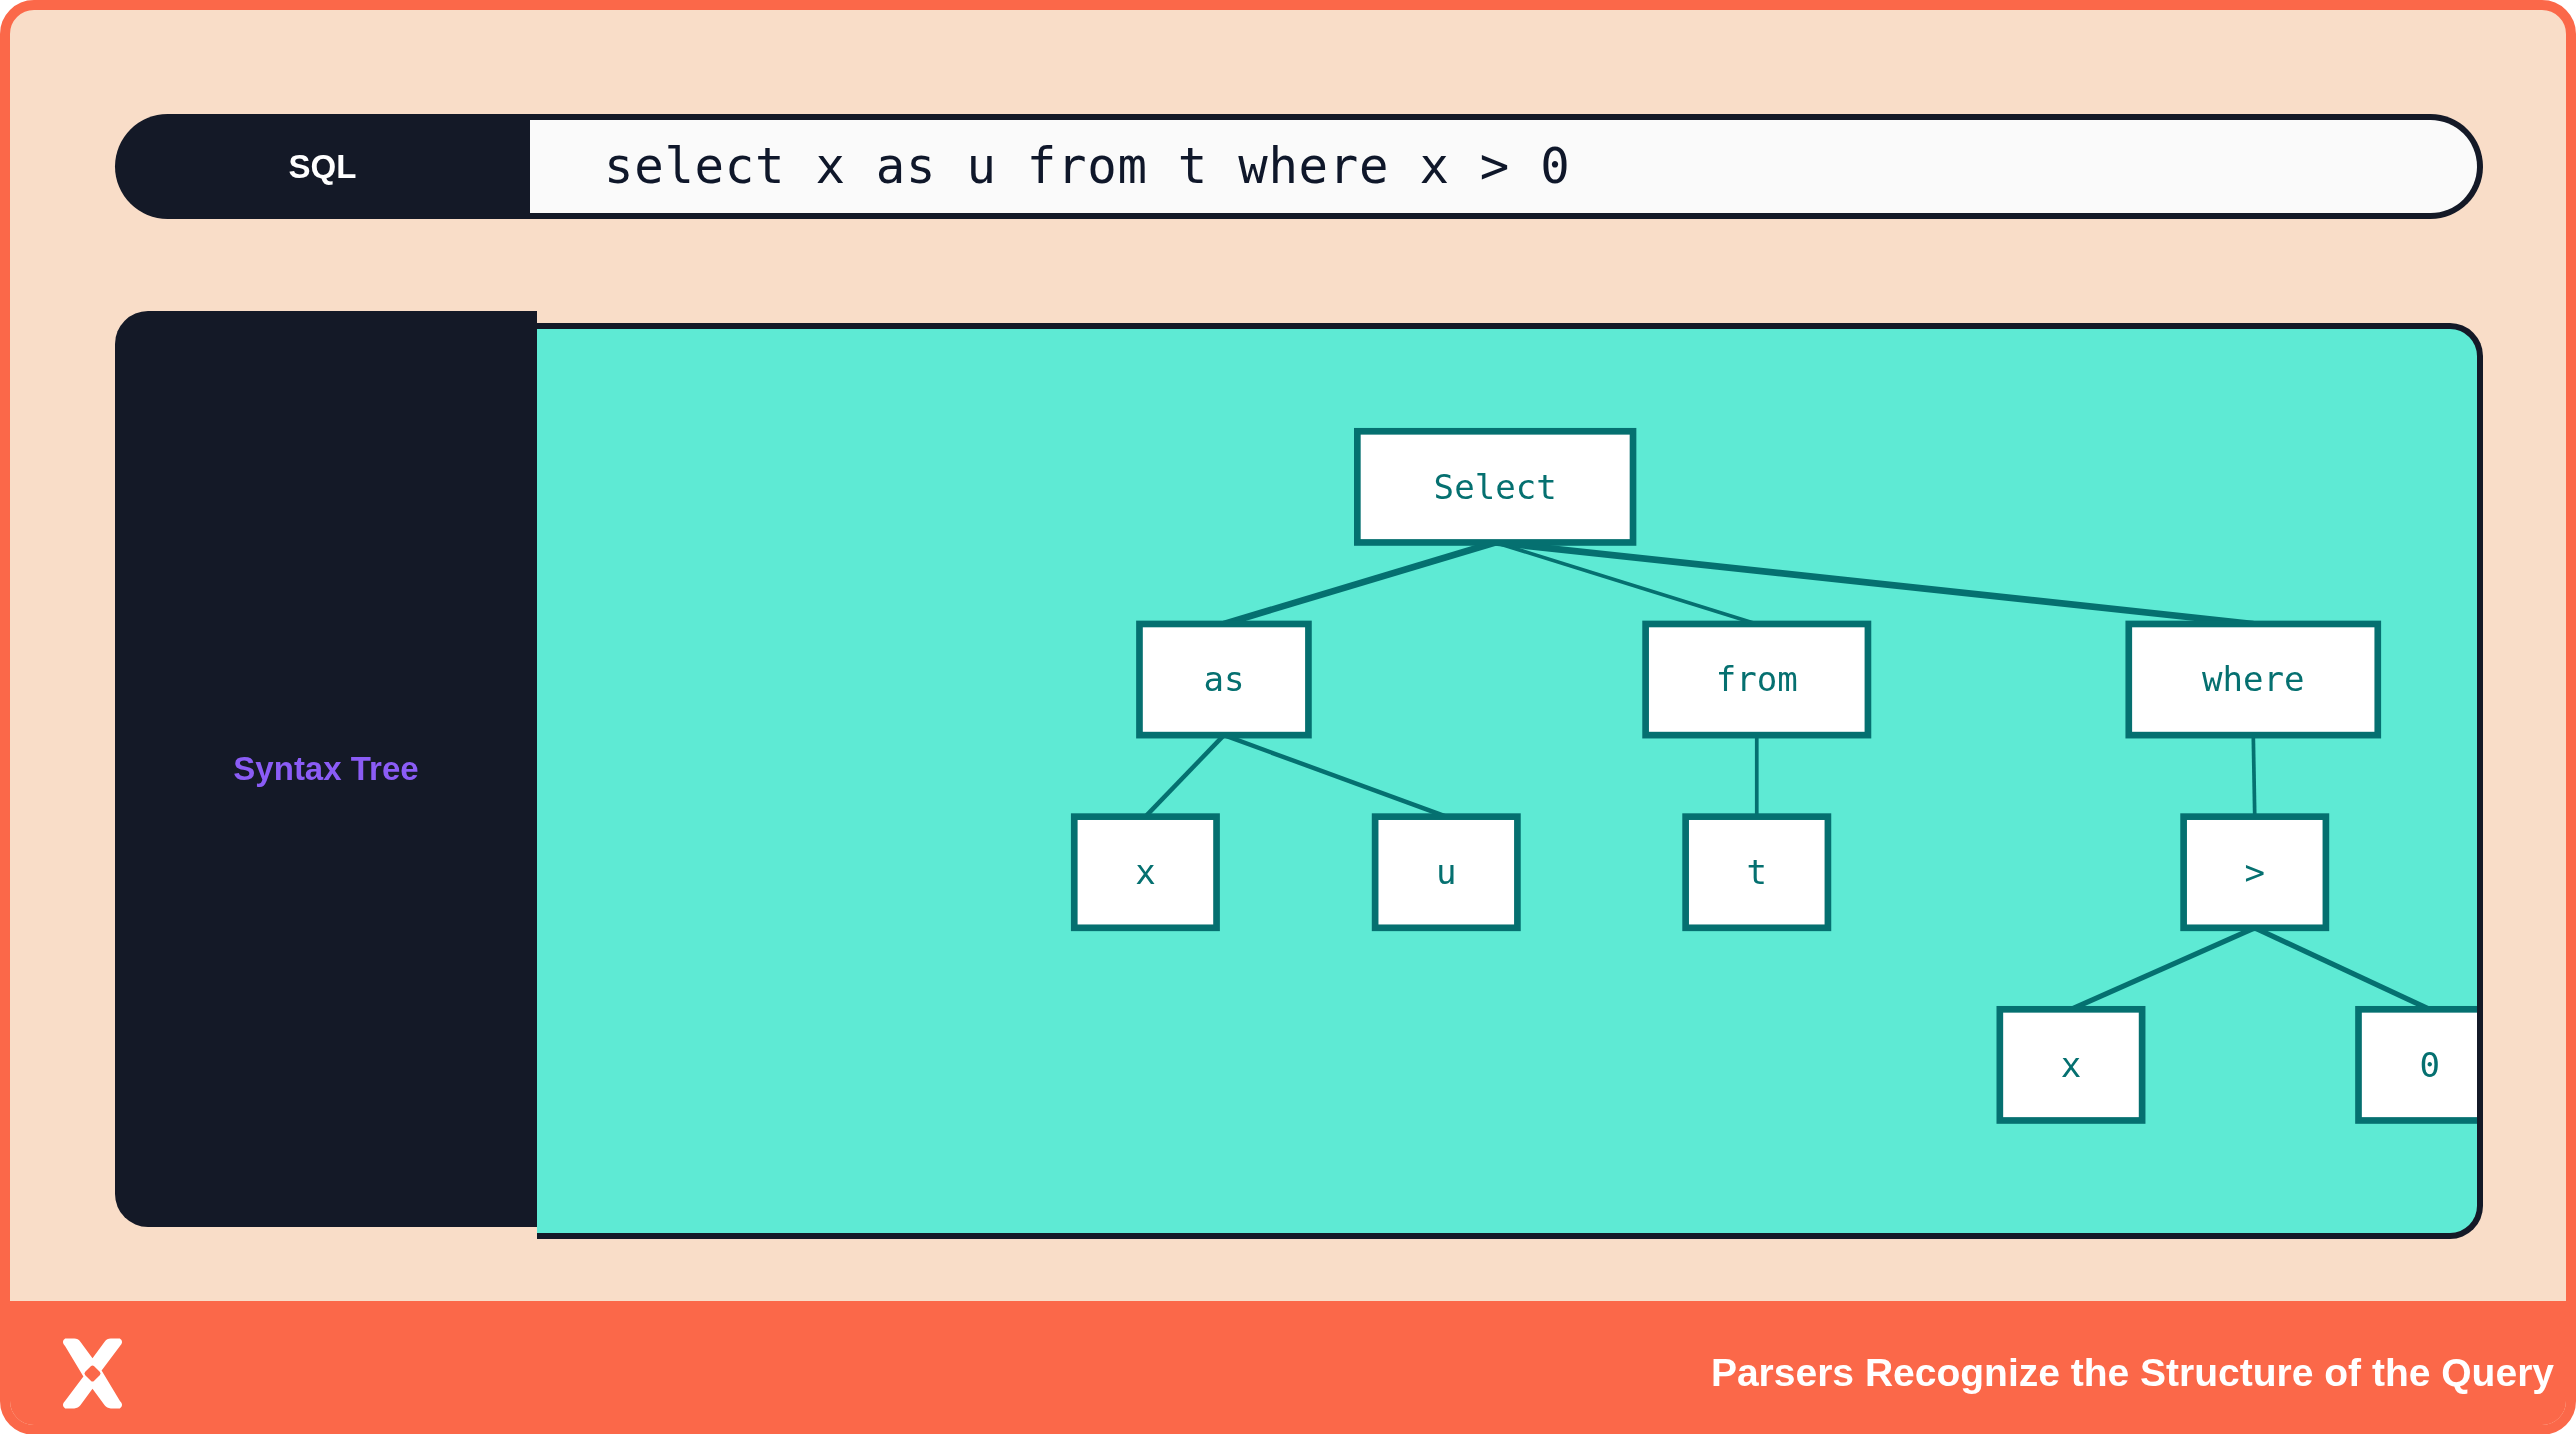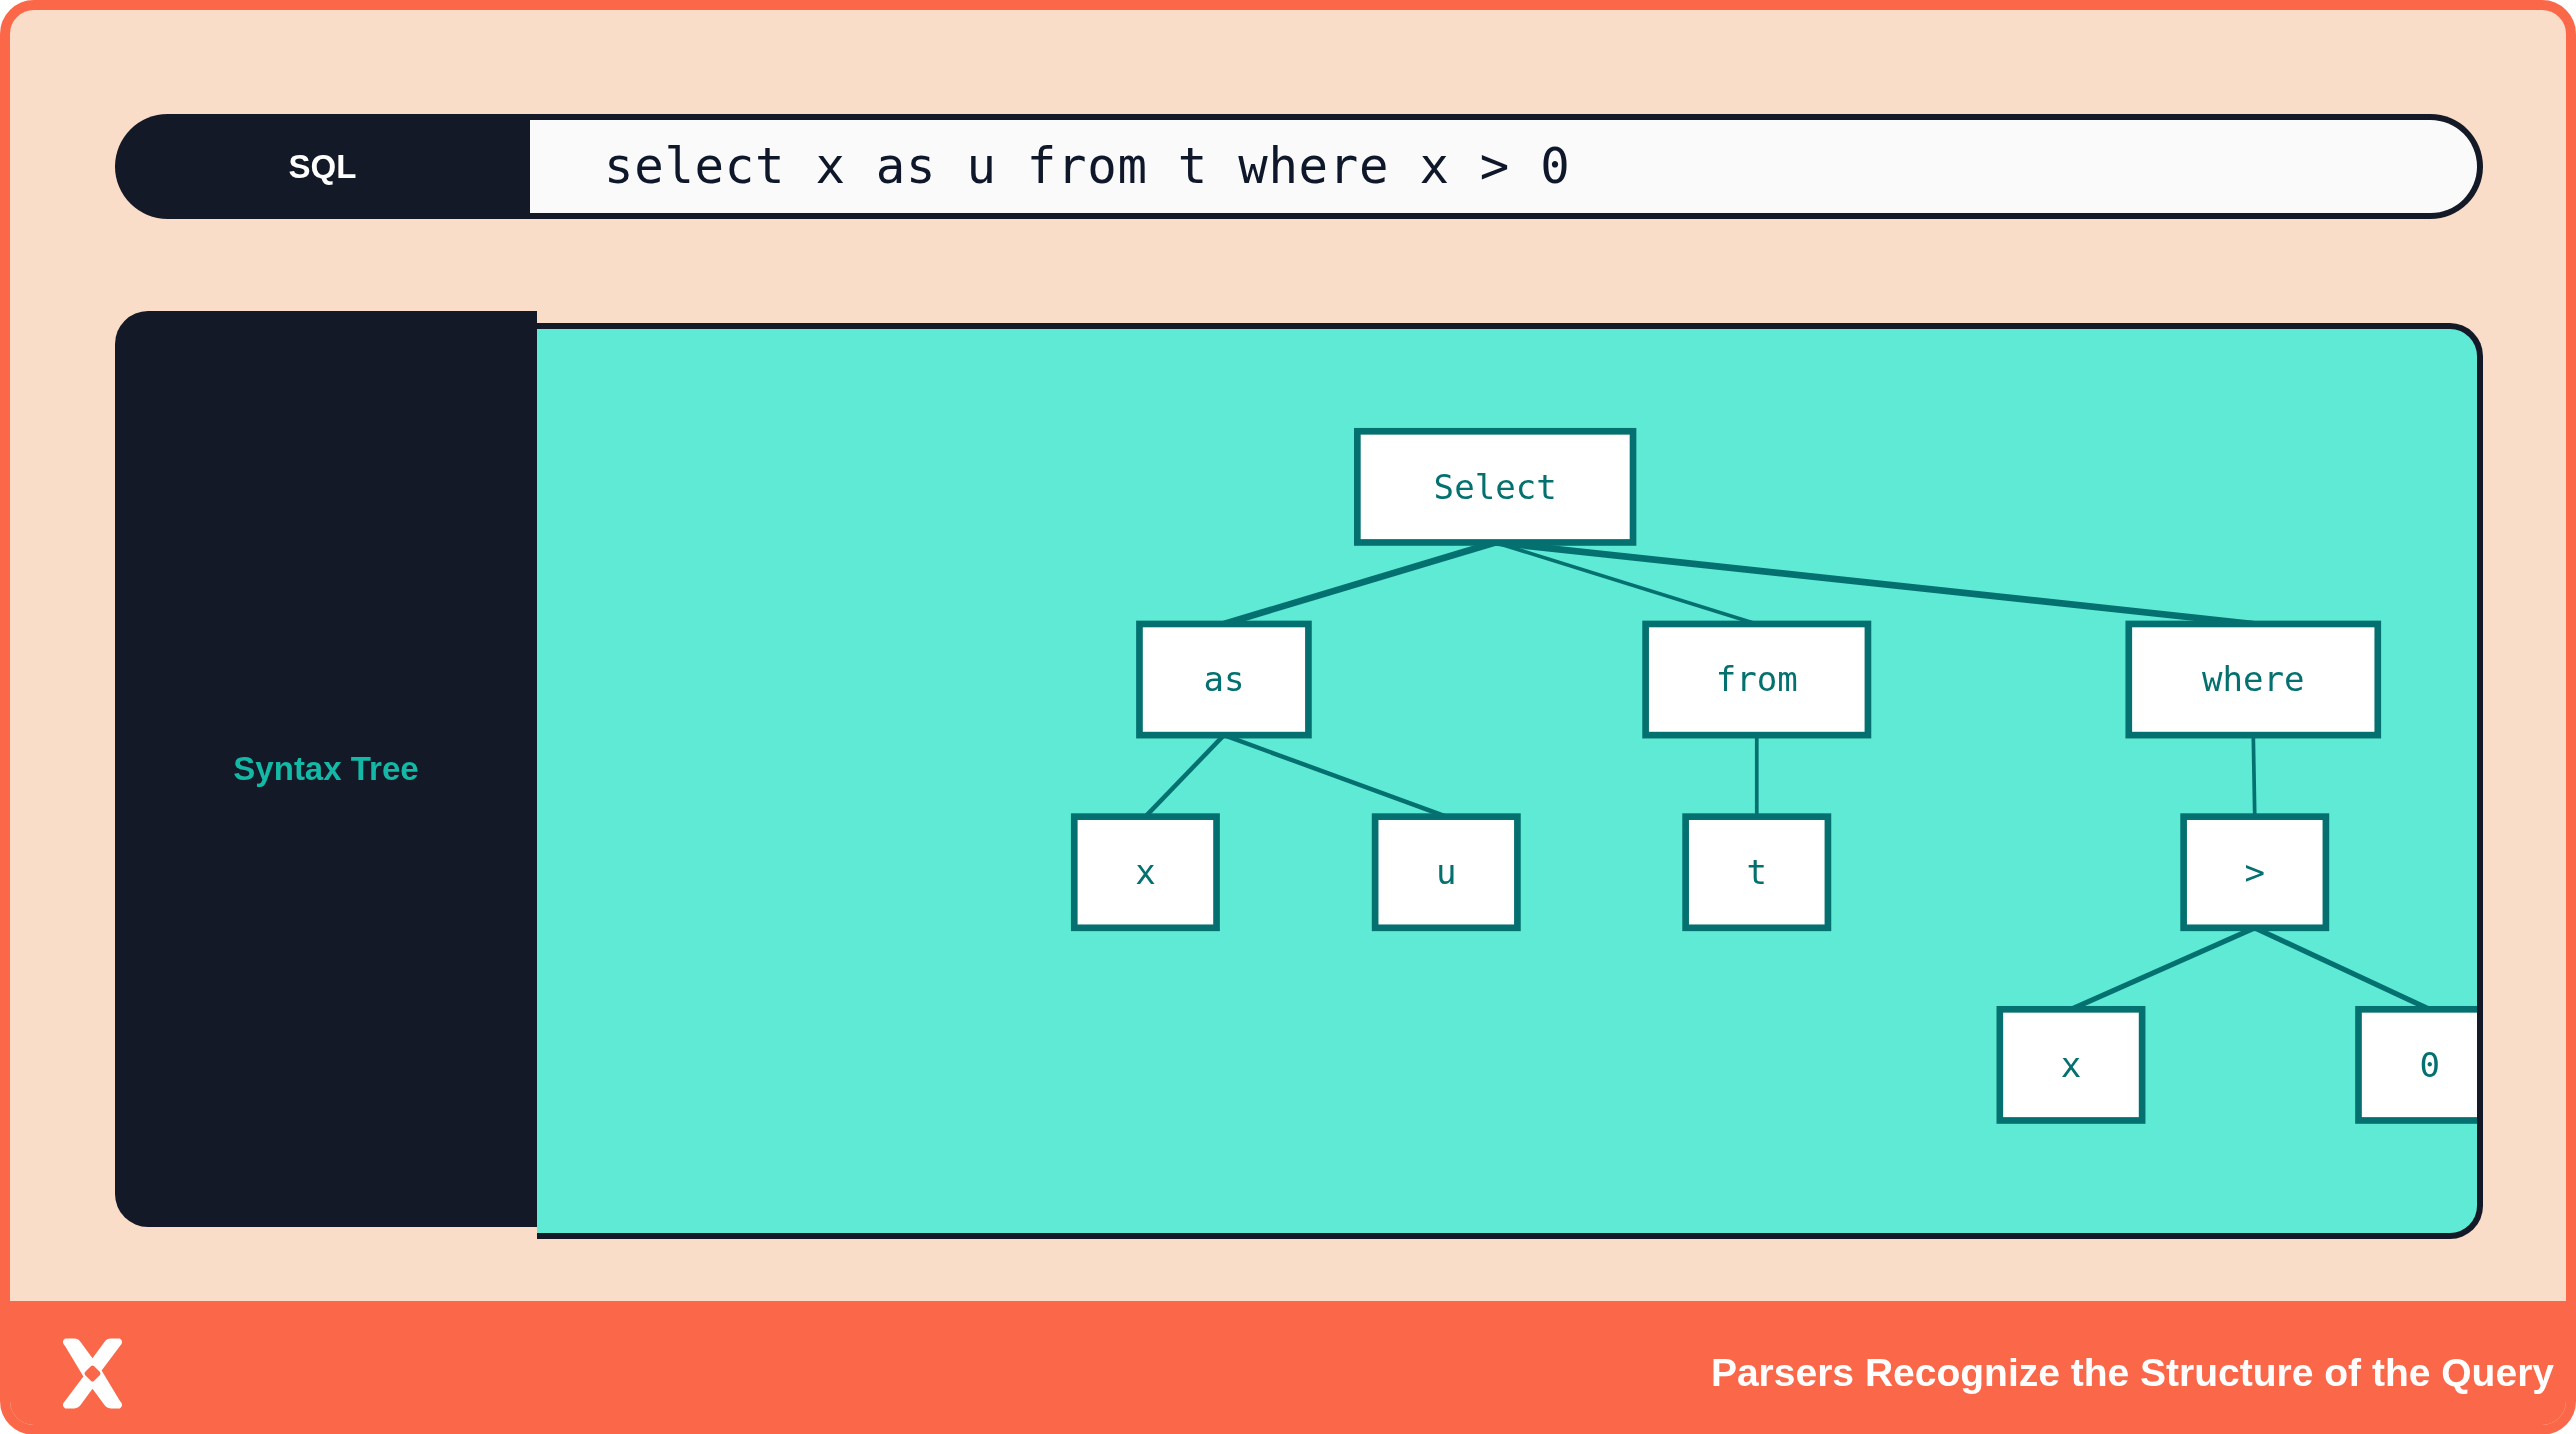--- a/index.html
+++ b/index.html
@@ -108,21 +108,21 @@
     left: 0; top: 0;
     width: 422px;
     height: 916px;
     background: #141927;
     border-radius: 33px 0 0 33px;
     display: flex;
     align-items: center;
     justify-content: center;
   }
   #tree-side .label {
-    color: #14b8a6;
+    color: #8b5cf6;
     font-size: 33px;
     font-weight: 700;
   }
   #tree-canvas {
     position: absolute;
     left: 422px; top: 12px;
     width: 1946px;
     height: 916px;
     box-sizing: border-box;
     background: #5eead4;

